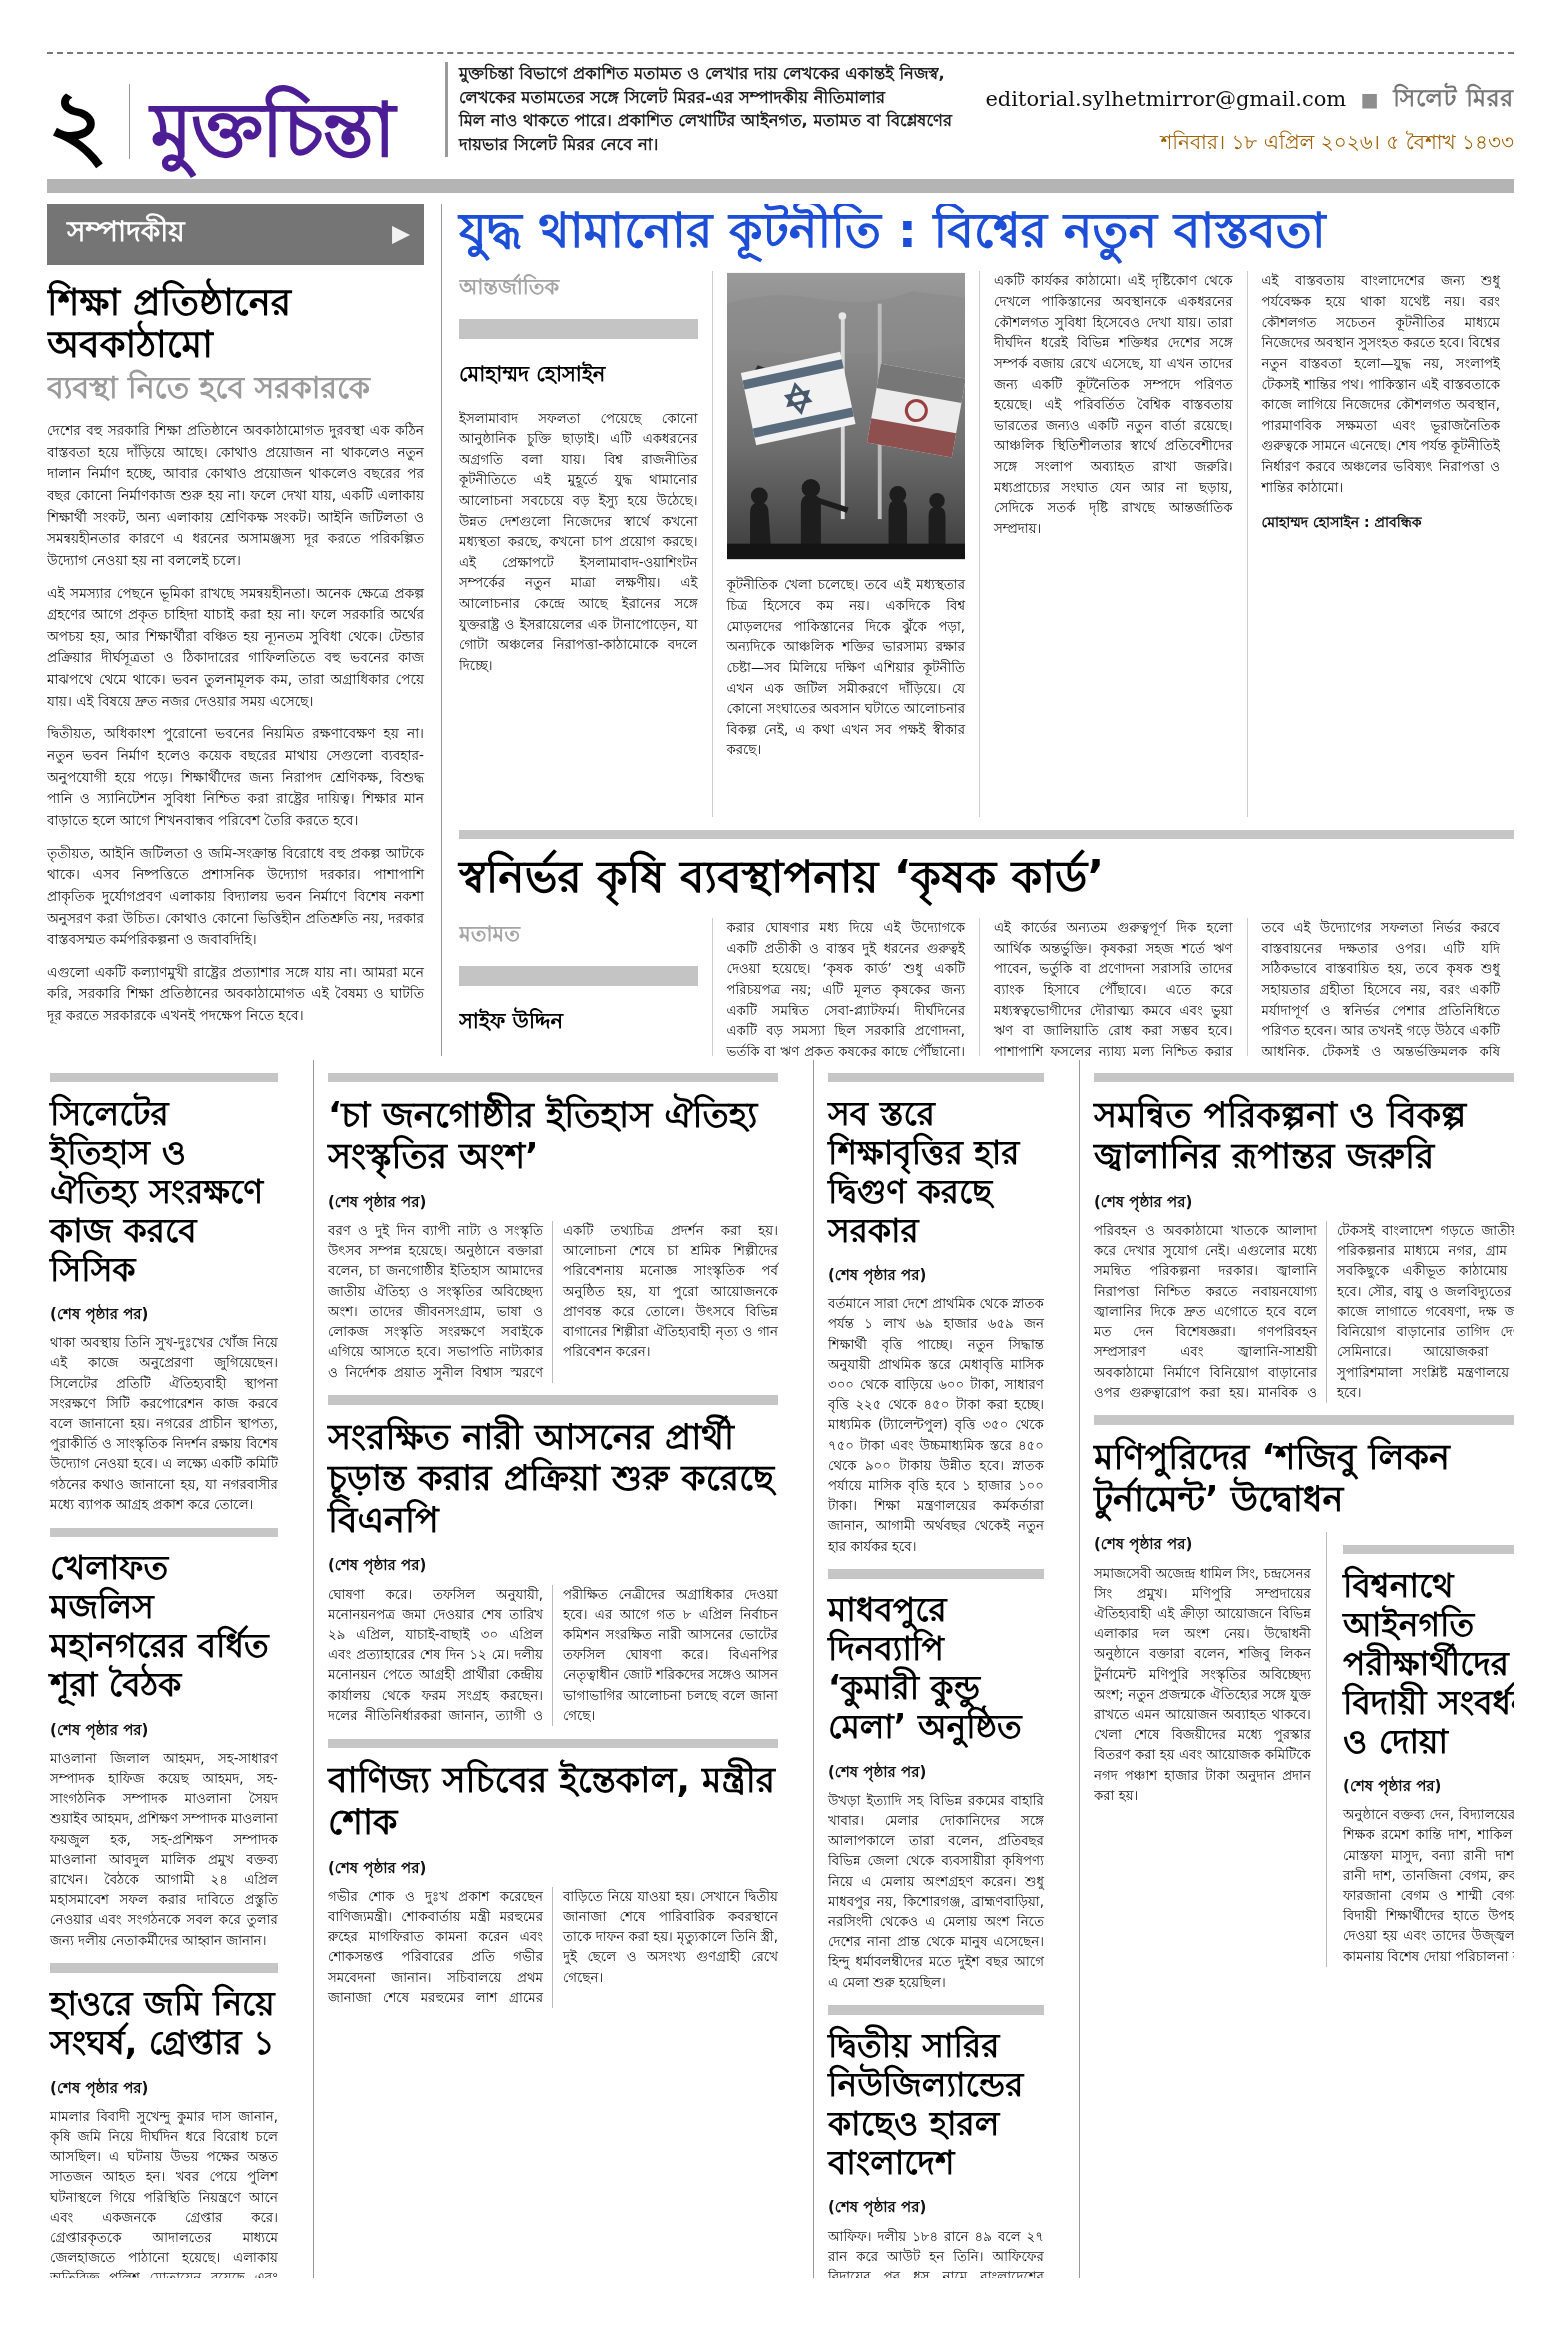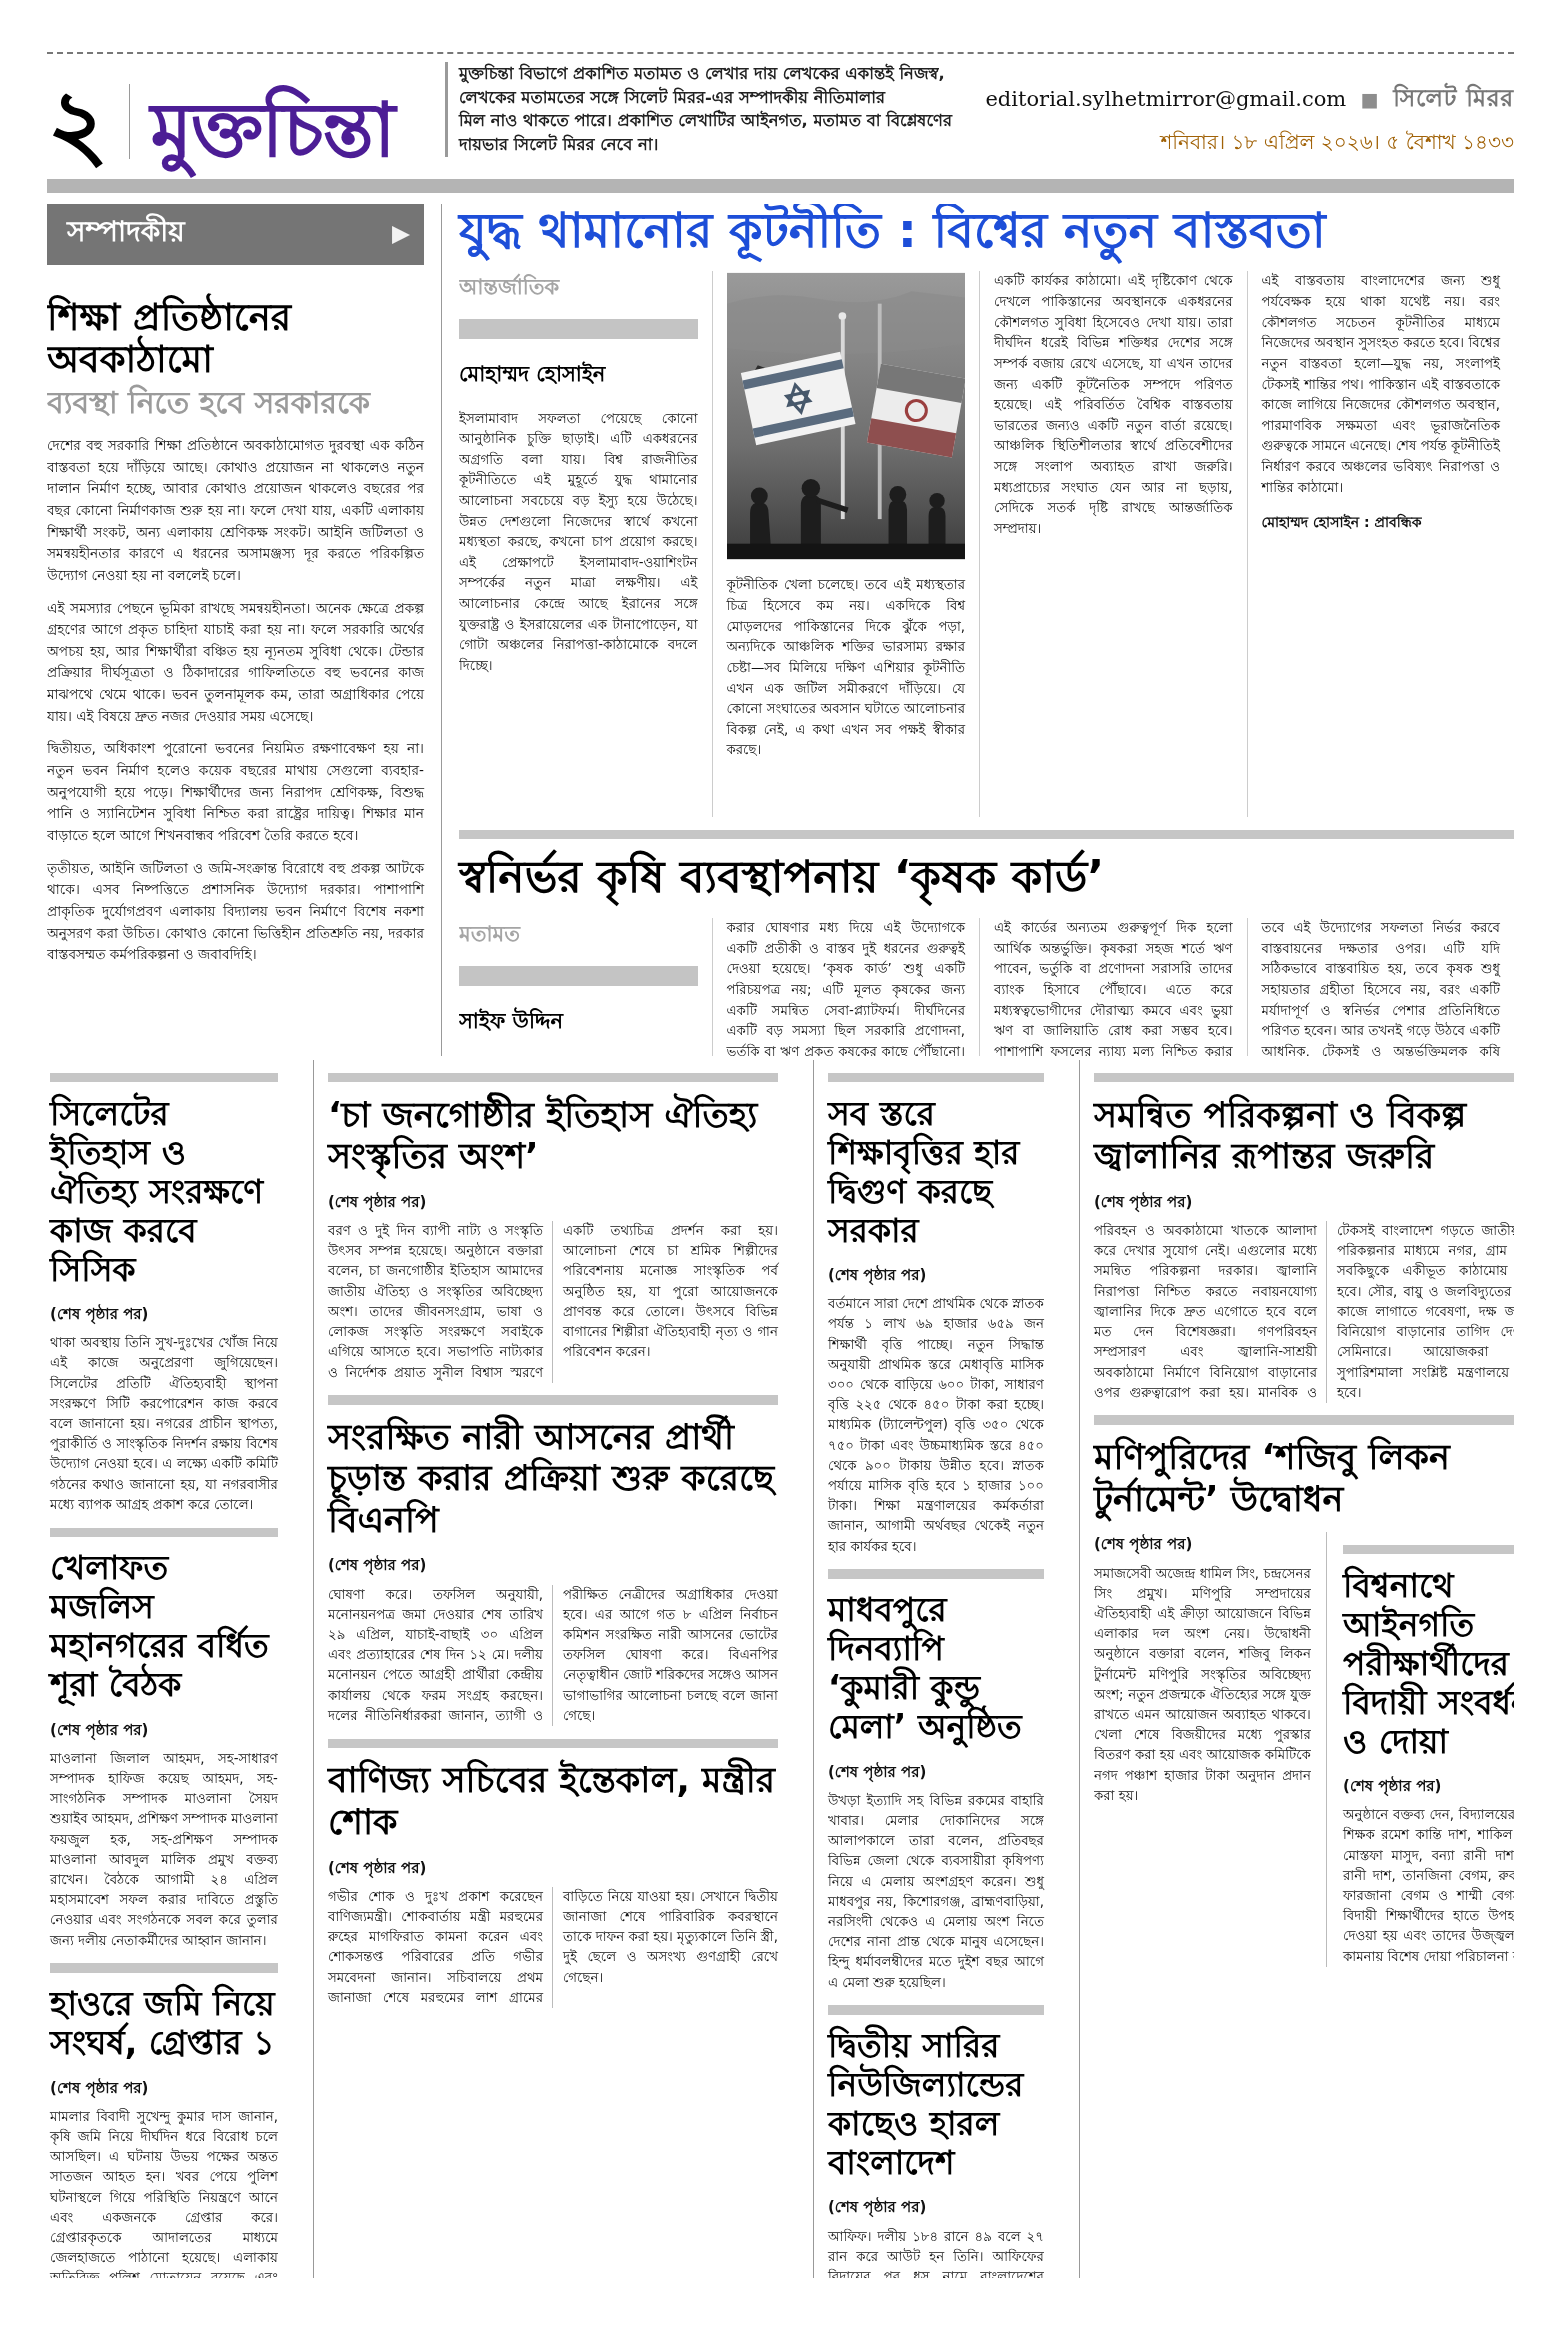--- a/index.html
+++ b/index.html
@@ -22,21 +22,21 @@
   .page-bar { height:14px; background:#b4b4b4; }
 
   
   .top-zone { display:flex; gap:0; height:852px; overflow:hidden; margin-top:11px; }
   .editorial { width:394px; flex:none; padding-right:17px; }
   .mainzone { flex:1; border-left:0.8px solid #999; padding-left:17px; }
 
   
   .ed-bar { background:#757575; color:#fff; font-size:28px; font-weight:bold; padding:6.2px 14px 7.8px 20px; display:flex; align-items:center; }
   .ed-bar .arrow { margin-left:auto; color:#f2f2f2; font-size:23.4px; }
-  .ed-head { font-size:37px; font-weight:bold; line-height:1.15; margin-top:32px; color:#000; }
+  .ed-head { font-size:37px; font-weight:bold; line-height:1.15; margin-top:17px; color:#000; }
   .ed-sub { font-size:30px; color:#9b9b9b; margin-top:4.7px; line-height:1.1; }
   .ed-body { margin-top:15.6px; }
   .ed-body p { font-size:13.7px; line-height:1.58; text-align:justify; margin-bottom:11px; }
 
   
   .art-head-xl { font-size:48px; font-weight:bold; line-height:1.12; color:#1d4ed8; margin-bottom:14px; }
   .art-head-lg { font-size:44px; font-weight:bold; line-height:1.12; color:#000; margin:12.5px 0 17px 0; }
   .cols4 { display:flex; }
   .cols4 .col { flex:1; padding:0 14px; overflow:hidden; }
   .cols4 .col:first-child { padding-left:0; }
@@ -97,20 +97,21 @@
         <span>সম্পাদকীয়</span>
         <span class="arrow">▶</span>
       </div>
       <h1 class="ed-head">শিক্ষা প্রতিষ্ঠানের অবকাঠামো</h1>
       <h2 class="ed-sub">ব্যবস্থা নিতে হবে সরকারকে</h2>
       <div class="ed-body">
         <p>দেশের বহু সরকারি শিক্ষা প্রতিষ্ঠানে অবকাঠামোগত দুরবস্থা এক কঠিন বাস্তবতা হয়ে দাঁড়িয়ে আছে। কোথাও প্রয়োজন না থাকলেও নতুন দালান নির্মাণ হচ্ছে, আবার কোথাও প্রয়োজন থাকলেও বছরের পর বছর কোনো নির্মাণকাজ শুরু হয় না। ফলে দেখা যায়, একটি এলাকায় শিক্ষার্থী সংকট, অন্য এলাকায় শ্রেণিকক্ষ সংকট। আইনি জটিলতা ও সমন্বয়হীনতার কারণে এ ধরনের অসামঞ্জস্য দূর করতে পরিকল্পিত উদ্যোগ নেওয়া হয় না বললেই চলে।</p>
         <p>এই সমস্যার পেছনে ভূমিকা রাখছে সমন্বয়হীনতা। অনেক ক্ষেত্রে প্রকল্প গ্রহণের আগে প্রকৃত চাহিদা যাচাই করা হয় না। ফলে সরকারি অর্থের অপচয় হয়, আর শিক্ষার্থীরা বঞ্চিত হয় ন্যূনতম সুবিধা থেকে। টেন্ডার প্রক্রিয়ার দীর্ঘসূত্রতা ও ঠিকাদারের গাফিলতিতে বহু ভবনের কাজ মাঝপথে থেমে থাকে। ভবন তুলনামূলক কম, তারা অগ্রাধিকার পেয়ে যায়। এই বিষয়ে দ্রুত নজর দেওয়ার সময় এসেছে।</p>
         <p>দ্বিতীয়ত, অধিকাংশ পুরোনো ভবনের নিয়মিত রক্ষণাবেক্ষণ হয় না। নতুন ভবন নির্মাণ হলেও কয়েক বছরের মাথায় সেগুলো ব্যবহার-অনুপযোগী হয়ে পড়ে। শিক্ষার্থীদের জন্য নিরাপদ শ্রেণিকক্ষ, বিশুদ্ধ পানি ও স্যানিটেশন সুবিধা নিশ্চিত করা রাষ্ট্রের দায়িত্ব। শিক্ষার মান বাড়াতে হলে আগে শিখনবান্ধব পরিবেশ তৈরি করতে হবে।</p>
         <p>তৃতীয়ত, আইনি জটিলতা ও জমি-সংক্রান্ত বিরোধে বহু প্রকল্প আটকে থাকে। এসব নিষ্পত্তিতে প্রশাসনিক উদ্যোগ দরকার। পাশাপাশি প্রাকৃতিক দুর্যোগপ্রবণ এলাকায় বিদ্যালয় ভবন নির্মাণে বিশেষ নকশা অনুসরণ করা উচিত। কোথাও কোনো ভিত্তিহীন প্রতিশ্রুতি নয়, দরকার বাস্তবসম্মত কর্মপরিকল্পনা ও জবাবদিহি।</p>
+        <p>এগুলো একটি কল্যাণমুখী রাষ্ট্রের প্রত্যাশার সঙ্গে যায় না। আমরা মনে করি, সরকারি শিক্ষা প্রতিষ্ঠানের অবকাঠামোগত এই বৈষম্য ও ঘাটতি দূর করতে সরকারকে এখনই পদক্ষেপ নিতে হবে।</p>
       </div>
     </section>
 
     <section class="mainzone">
 
       <article>
         <h1 class="art-head-xl">যুদ্ধ থামানোর কূটনীতি : বিশ্বের নতুন বাস্তবতা</h1>
         <div class="cols4 lead-body">
           <div class="col">
             <div class="kicker">আন্তর্জাতিক</div>

